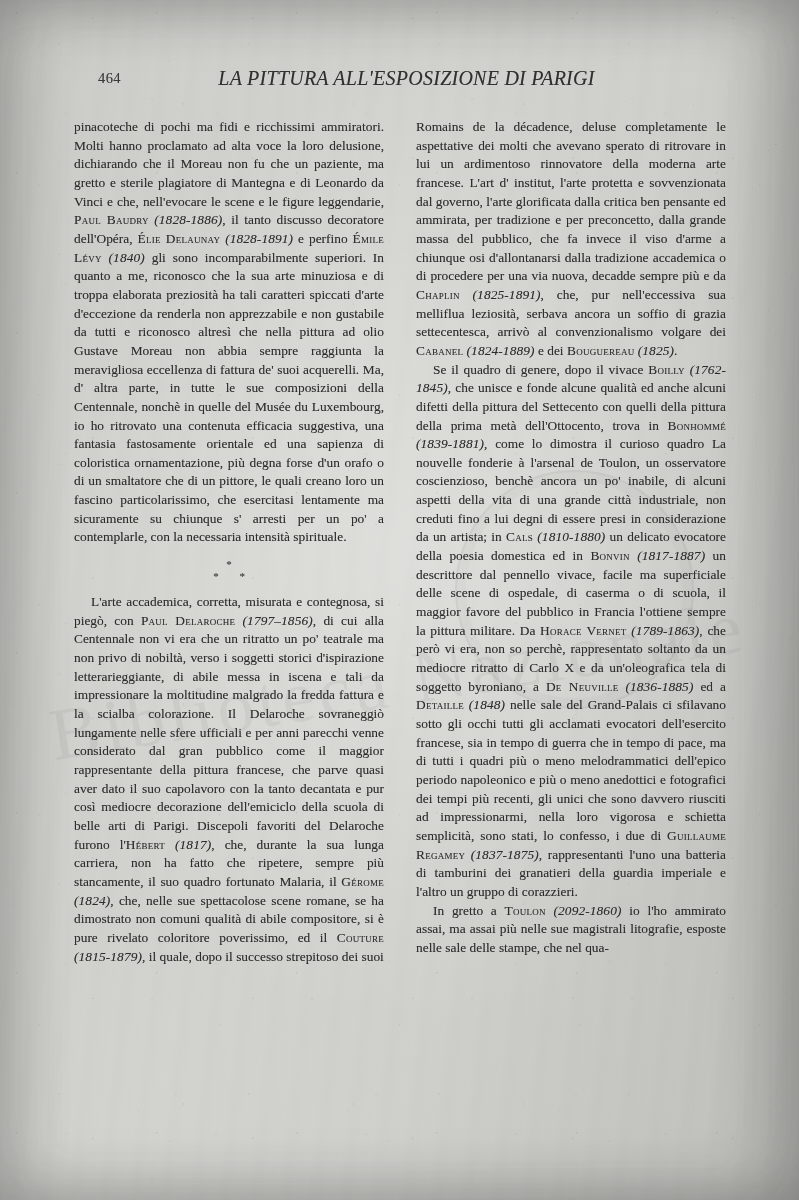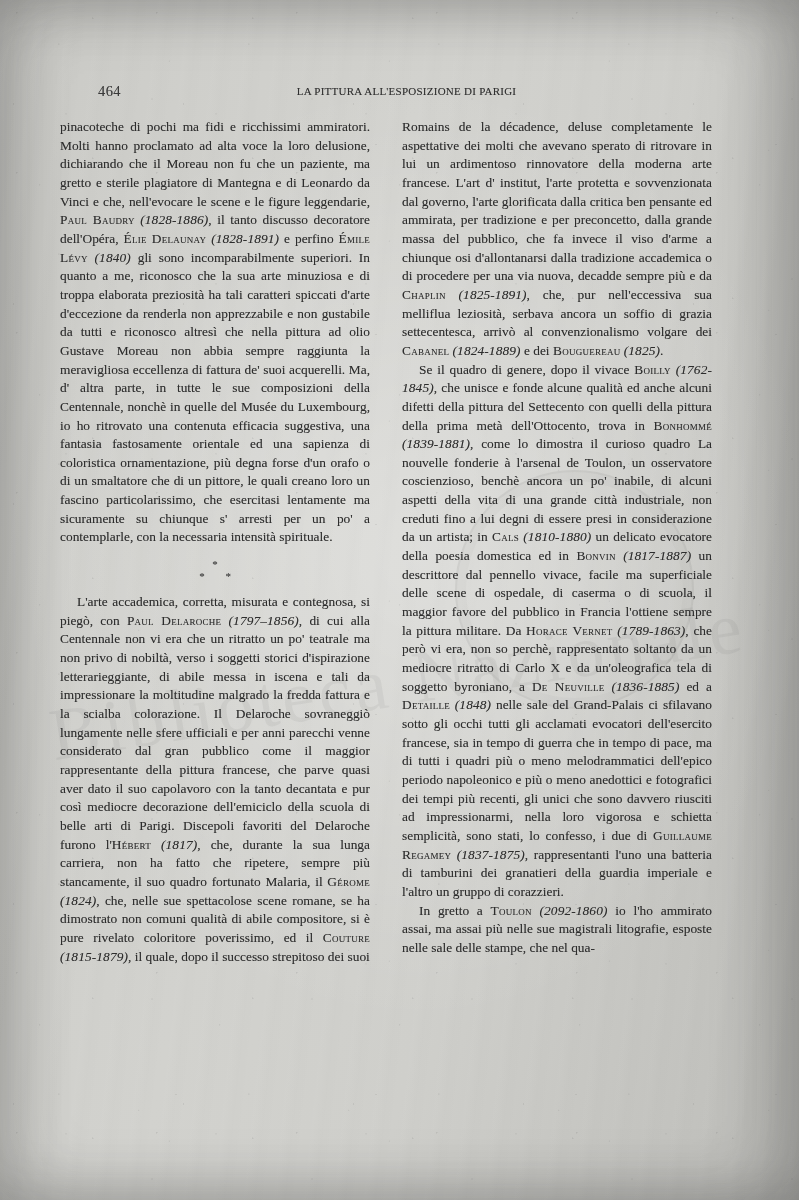--- a/index.html
+++ b/index.html
@@ -77,45 +77,45 @@
     box-shadow:
       inset 0 0 70px rgba(40,40,40,.22),
       inset -34px 0 60px rgba(30,30,30,.16),
       inset 30px 0 46px rgba(30,30,30,.10);
   }
 
   .content { position: relative; z-index: 3; }
 
   .header {
     position: absolute;
-    top: 80px; left: 0; right: 0;
+    top: 67px; left: 0; right: 0;
     height: 24px;
   }
   .folio {
     position: absolute;
     left: 98px; top: 3px;
     font-size: 14.5px;
     letter-spacing: .4px;
     color: #3a3a3a;
   }
   .running-title {
     position: absolute;
     left: 0; right: 0; top: 0;
     text-align: center;
     font-size: 16.5px;
     letter-spacing: 1.1px;
     color: #303030;
     text-indent: 14px;
   }
-  .running-title .sc { font-size: 11px; }
+  .running-title .sc { font-size: 20px; font-style: italic; }
 
   .columns {
     position: absolute;
     top: 118px;
-    left: 60px;
+    left: 74px;
     width: 652px;
     display: flex;
     gap: 32px;
   }
   .col {
     width: 310px;
     font-size: 13.4px;
     line-height: 18.65px;
     text-align: justify;
     text-justify: inter-word;

